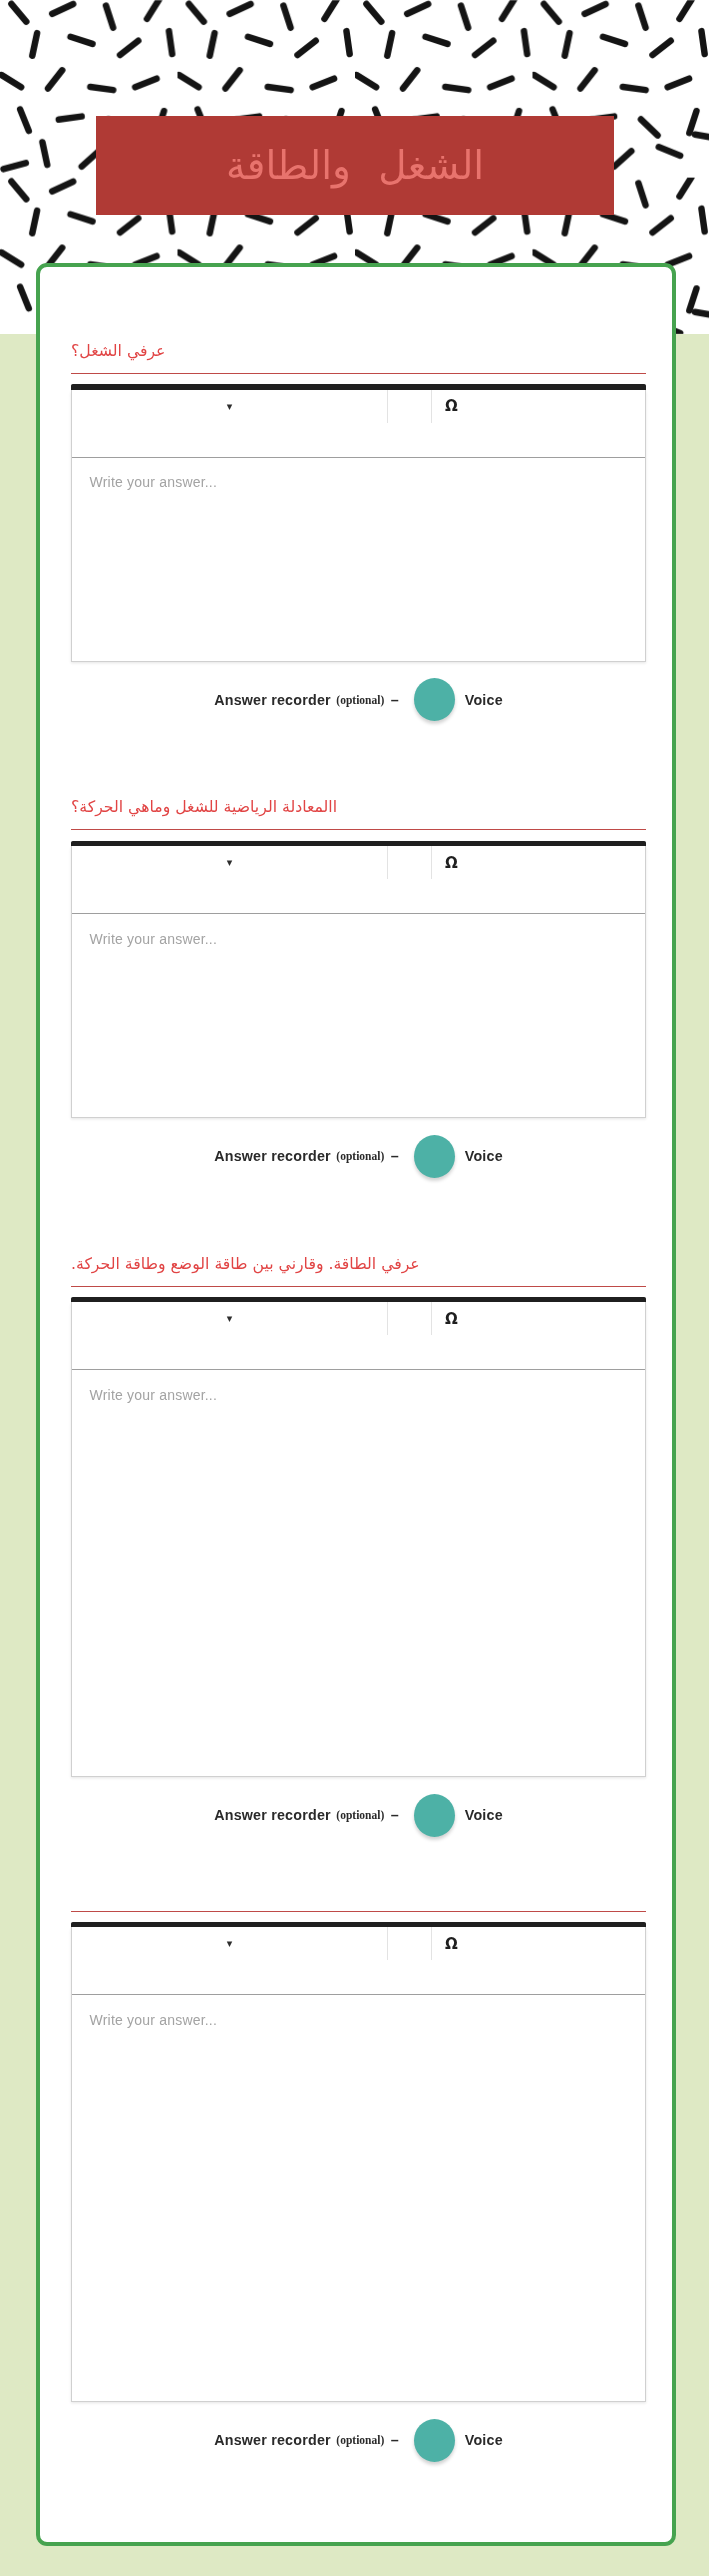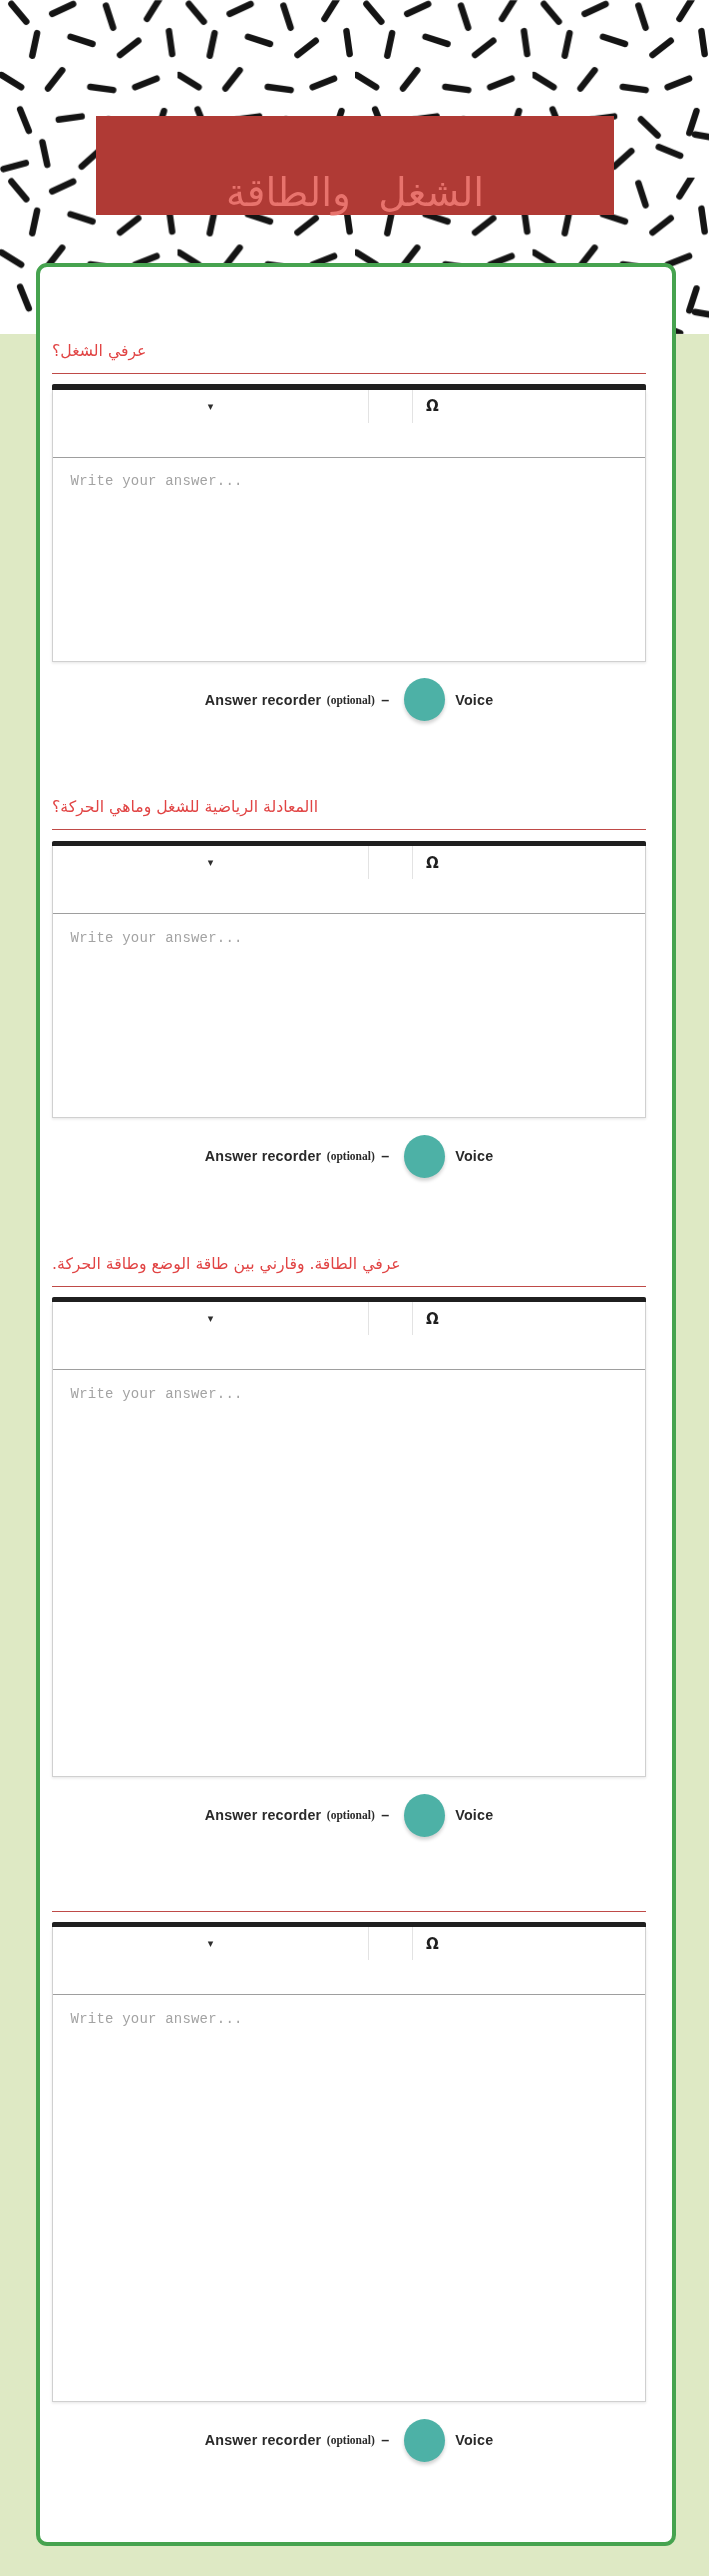--- a/index.html
+++ b/index.html
@@ -16,38 +16,38 @@
   .pattern-header {
     position:absolute; left:0; top:0; width:710px; height:334px;
     background:#ffffff;
   }
   .pattern-header svg { display:block; }
 
   
   .banner {
     position:absolute; left:96px; top:116px; width:518px; height:99px;
     background:#b03a35;
-    display:flex; align-items:flex-end; justify-content:center;
+    display:flex; align-items:center; justify-content:center;
   }
   .banner-title {
     font-family:"DejaVu Sans", sans-serif;
     direction:rtl;
     font-size:39px;
     color:#e8736d;
     word-spacing:15px;
     white-space:nowrap;
   }
 
   
   .card {
     position:absolute; left:36px; top:263px; width:640px; height:2283px;
     background:#ffffff;
     border:4.6px solid #46a34f;
     border-radius:11px;
-    padding:72px 26px 0 12px;
+    padding:72px 26px 0 31px;
   }
 
   .question-block { margin-top:74px; }
   .question-block:first-child { margin-top:0; }
 
   .q-label {
     direction:rtl;
     text-align:left;
     font-family:"DejaVu Sans", sans-serif;
     font-weight:normal;
@@ -75,21 +75,21 @@
   .tb-sep { width:0.9px; height:33px; background:#e3e3e3; }
   .tb-empty { width:43px; height:33px; }
   .tb-omega {
     width:39px; height:33px;
     background:none; border:none; cursor:pointer;
     display:flex; align-items:center; justify-content:center;
     font-family:"DejaVu Sans", sans-serif;
     font-size:15px; font-weight:600; color:#1f1f1f;
   }
   .toolbar-divider { height:0.9px; background:#9e9e9e; }
-  .answer-area { padding:15.7px 17.6px; cursor:text;font-family:Liberation Mono, monospace; }
+  .answer-area { padding:15.7px 17.6px; cursor:text; }
   .answer-area.short-h { height:203px; }
   .answer-area.tall-h  { height:406px; }
   .placeholder { font-size:14px; color:#a3a3a3; letter-spacing:0.2px; }
 
   
   .recorder-row {
     margin-top:16.6px; height:43px;
     display:flex; align-items:center;justify-content:center;
   }
   .rec-label    { font-size:14.3px; font-weight:bold; color:#2a2a2a; letter-spacing:0.2px; }

